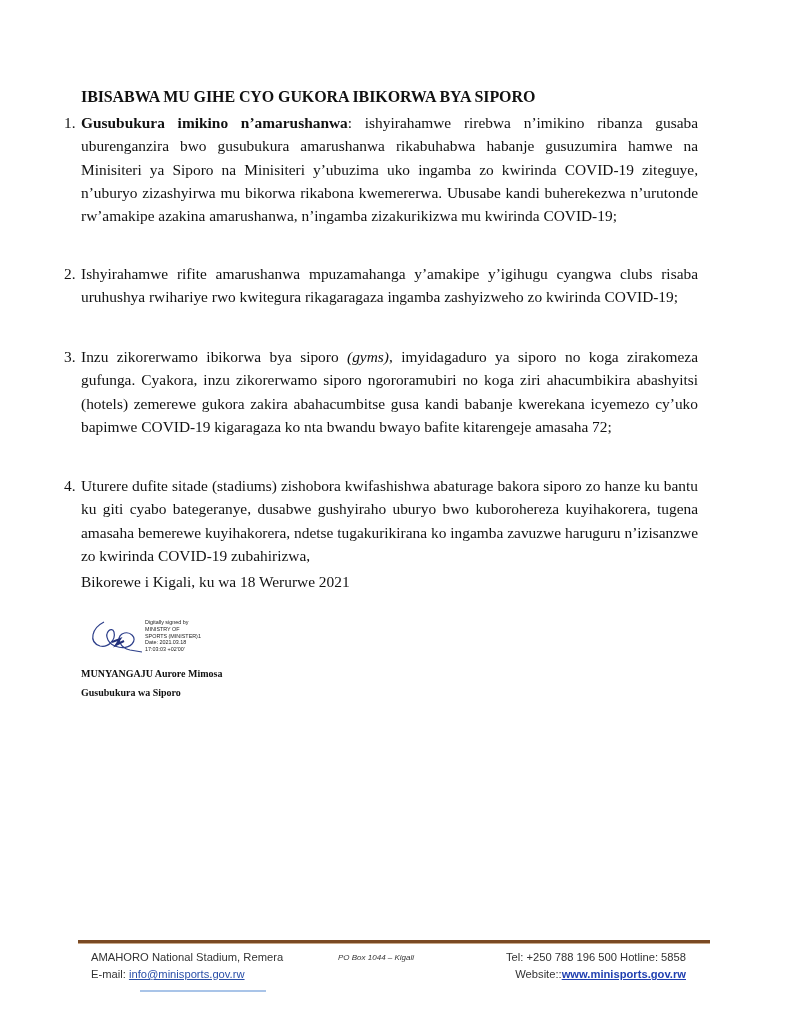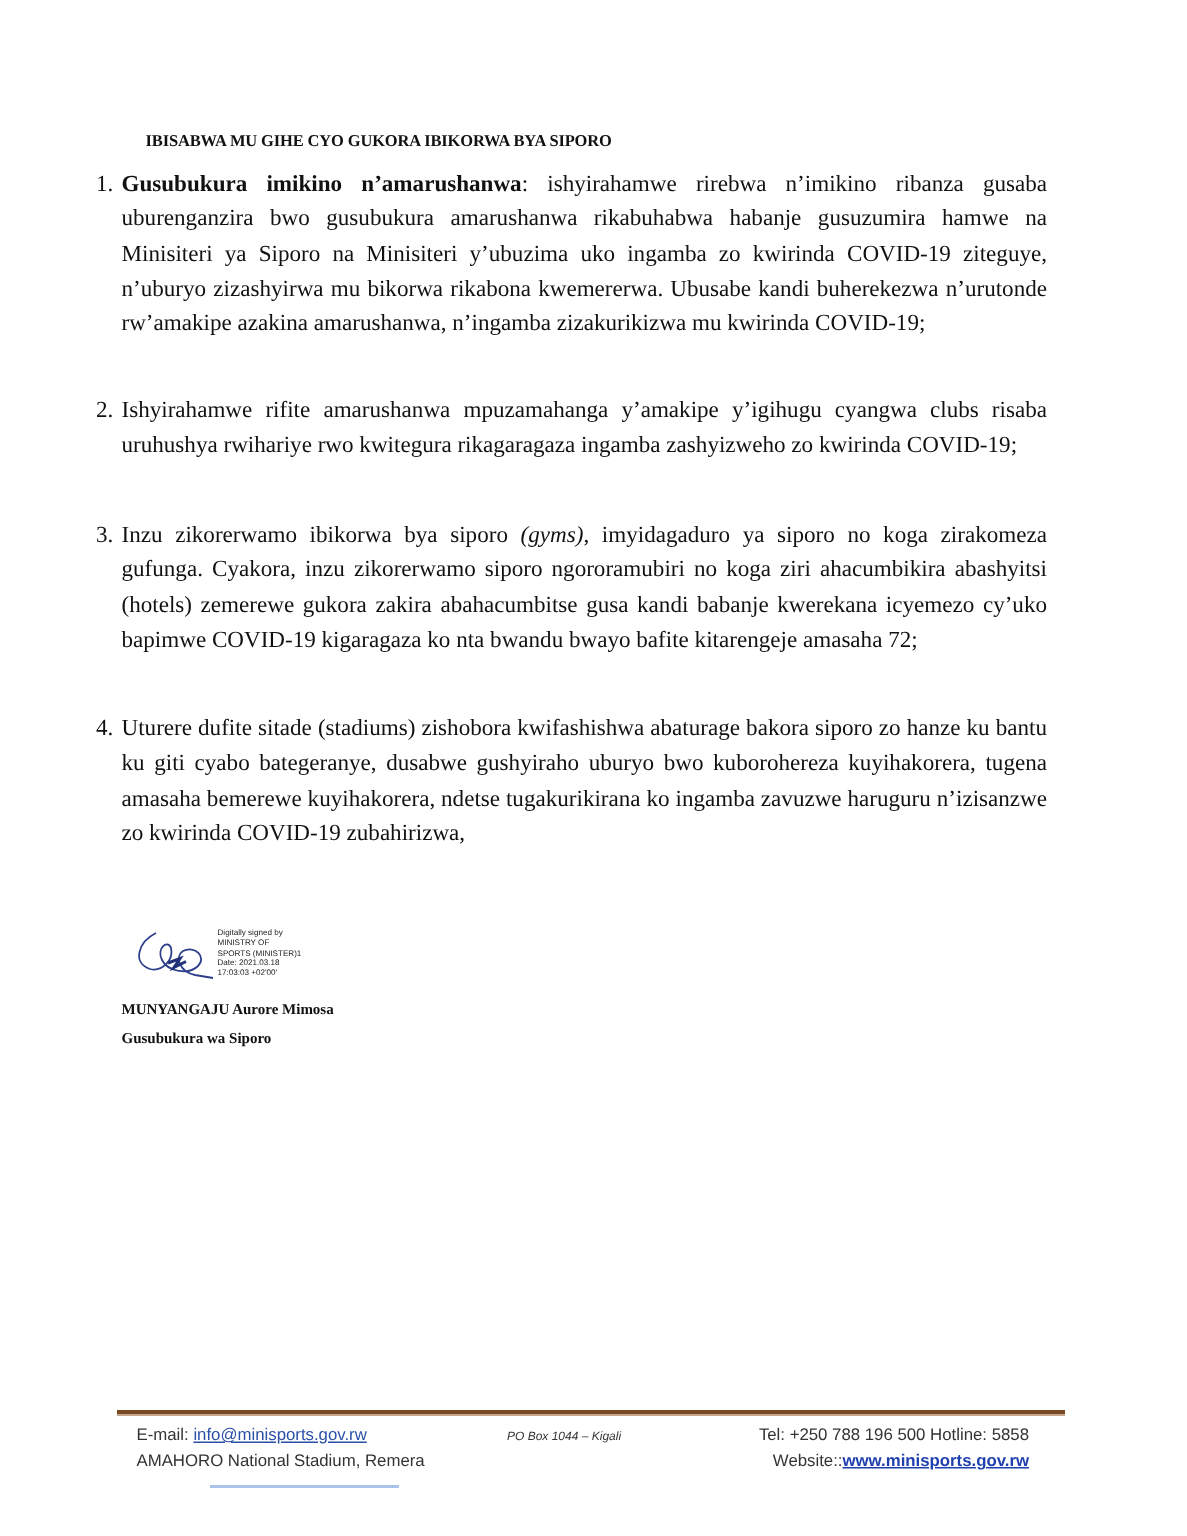--- a/index.html
+++ b/index.html
@@ -1,18 +1,18 @@
 <!DOCTYPE html>
 <html><head>
 <meta charset="utf-8">
 <style>
   html, body { margin:0; padding:0; background:#ffffff; }
   body { width:791px; height:1024px; position:relative; overflow:hidden; font-family:"Liberation Serif", serif; color:#111; }
   .page { position:absolute; left:0; top:0; width:791px; height:1024px; }
-  .title { position:absolute; left:97px; top:88px; font-weight:bold; font-size:11px; letter-spacing:-0.1px; }
+  .title { position:absolute; left:81px; top:88px; font-weight:bold; font-size:16px; letter-spacing:-0.1px; }
   .item { position:absolute; left:64px; width:634px; font-size:15.4px; line-height:23.3px; text-align:justify; }
   .item .num { position:absolute; left:0; top:0; }
   .item p { margin:0; text-indent:0; }
   .date { position:absolute; left:81px; top:573px; font-size:15.4px; }
   .sig { position:absolute; left:86px; top:618px; width:60px; height:40px; }
   .sig-text { position:absolute; left:145px; top:619px; font-family:"Liberation Sans", sans-serif; font-size:5.4px; line-height:6.8px; color:#222; }
   .name { position:absolute; left:81px; top:664px; font-weight:bold; font-size:10px; line-height:19px; }
   .footer-rule { position:absolute; left:78px; top:940px; width:632px; height:3px; background:#7a4a24; }
   .footer-rule2 { position:absolute; left:78px; top:943px; width:632px; height:1px; background:#c7a88a; }
   .foot { position:absolute; font-family:"Liberation Sans", sans-serif; font-size:11.2px; color:#333; line-height:17px; }
@@ -43,20 +43,21 @@
   <div class="item" style="top:345px;">
     <span class="num">3.</span>
     <p style="padding-left:17px;"><span>Inzu zikorerwamo ibikorwa bya siporo </span><i>(gyms)</i><span>, imyidagaduro ya siporo no koga zirakomeza gufunga. Cyakora, inzu zikorerwamo siporo ngororamubiri no koga ziri ahacumbikira abashyitsi (hotels) zemerewe gukora zakira abahacumbitse gusa kandi babanje kwerekana icyemezo cy’uko bapimwe COVID-19 kigaragaza ko nta bwandu bwayo bafite kitarengeje amasaha 72;</span></p>
   </div>
 
   <div class="item" style="top:474px;">
     <span class="num">4.</span>
     <p style="padding-left:17px;"><span>Uturere dufite sitade (stadiums) zishobora kwifashishwa abaturage bakora siporo zo hanze ku bantu ku giti cyabo bategeranye, dusabwe gushyiraho uburyo bwo kuborohereza kuyihakorera,  tugena amasaha bemerewe kuyihakorera, ndetse tugakurikirana ko ingamba zavuzwe haruguru n’izisanzwe zo kwirinda COVID-19 zubahirizwa,</span></p>
   </div>
 
+  <div class="date">Bikorewe i Kigali, ku wa 18 Werurwe 2021</div>
 
   <svg class="sig" viewBox="0 0 60 40">
     <path d="M18 4 C6 10, 2 24, 14 28 C22 30, 30 22, 28 14 C26 8, 18 14, 22 22 C26 30, 40 32, 46 26 C52 20, 44 12, 36 16 C30 20, 34 30, 44 32 L56 34" fill="none" stroke="#2d3f8a" stroke-width="1.2"></path>
     <path d="M26 24 L34 21 L30 27 L38 23" fill="none" stroke="#22307a" stroke-width="2"></path>
   </svg>
   <div class="sig-text">
     <div>Digitally signed by</div>
     <div>MINISTRY OF</div>
     <div>SPORTS (MINISTER)1</div>
     <div>Date: 2021.03.18</div>
@@ -65,22 +66,22 @@
 
   <div class="name">
     <div>MUNYANGAJU Aurore Mimosa</div>
     <div>Gusubukura wa Siporo</div>
   </div>
 
   <div class="footer-rule"></div>
   <div class="footer-rule2"></div>
 
   <div class="foot" style="left:91px;top:949px;">
+    <div>AMAHORO National Stadium, Remera</div>
     <div><span>E-mail: </span><a>info@minisports.gov.rw</a></div>
-    <div>AMAHORO National Stadium, Remera</div>
   </div>
 
   <div class="foot pobox" style="left:338px;top:949px;">PO Box 1044 – Kigali</div>
 
   <div class="foot" style="left:470px;top:949px;width:216px;text-align:right;">
     <div>Tel: +250 788 196 500   Hotline: 5858</div>
     <div><span>Website::</span><a class="bold">www.minisports.gov.rw</a></div>
   </div>
 
   <div class="blue-bar"></div>

